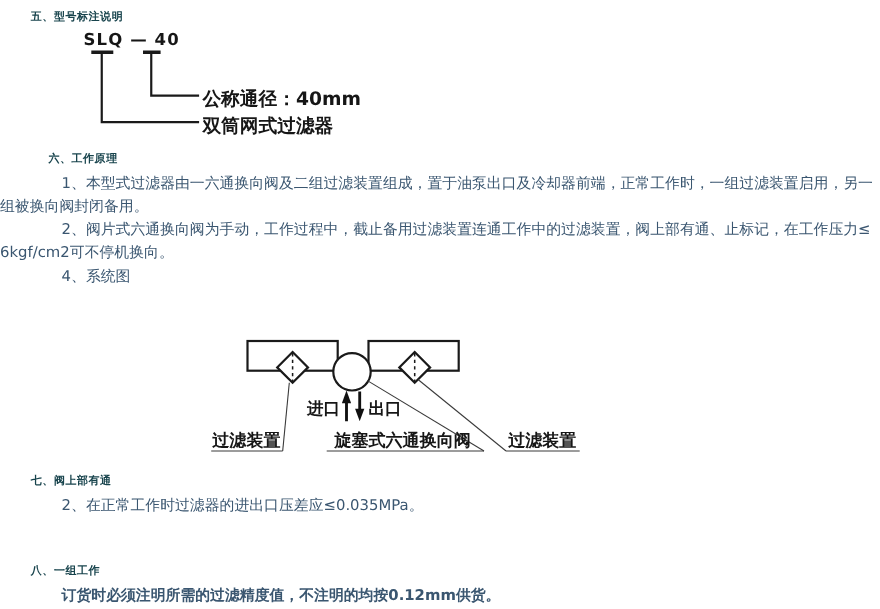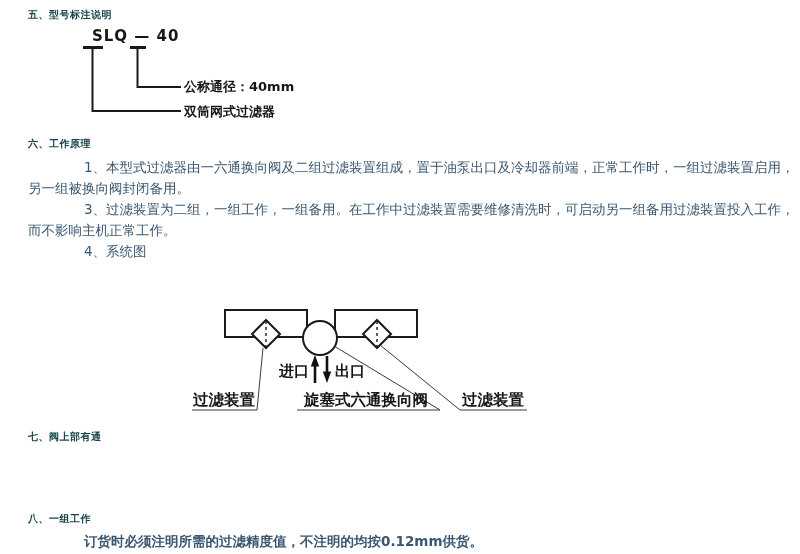--- a/index.html
+++ b/index.html
@@ -11,29 +11,29 @@
   .heading{
     position:absolute;left:28px;
     font-size:10px;font-weight:bold;color:#17434c;
     letter-spacing:0.5px;white-space:nowrap;
   }
   .para-block{
     position:absolute;left:0;width:798px;
     font-size:13.5px;line-height:21px;color:#3a5670;
     word-break:break-all;
   }
-  .para-block p{margin:0;text-indent:56px;padding-left:28px;}
+  .para-block p{margin:0;text-indent:56px;}
   .model-code{
-    position:absolute;left:92px;top:27px;
+    position:absolute;left:76px;top:27px;
     font-size:15px;font-weight:bold;color:#161616;
     letter-spacing:1px;white-space:nowrap;
   }
   .callout{
     position:absolute;left:184px;
-    font-size:13px;font-weight:bold;color:#161616;white-space:nowrap;
+    font-size:17px;font-weight:bold;color:#161616;white-space:nowrap;
   }
   svg{position:absolute;display:block;}
   .dline{stroke:#1a1a1a;stroke-width:2;fill:none;}
   .dbar{stroke:#1a1a1a;stroke-width:3;fill:none;}
   .thin{stroke:#3a3a3a;stroke-width:1;fill:none;}
   .shape{stroke:#1a1a1a;stroke-width:2;fill:#ffffff;}
   .dash{stroke:#1a1a1a;stroke-width:1.4;fill:none;stroke-dasharray:3 3;}
   .arrow-shaft{stroke:#111111;stroke-width:2.6;fill:none;}
   .arrow-head{fill:#111111;stroke:none;}
   .svg-label{font-family:"DejaVu Sans","Liberation Sans",sans-serif;
@@ -51,25 +51,25 @@
 <svg style="left:75px;top:25px;" width="110" height="95" viewBox="0 0 110 95">
   <line class="dbar" x1="8" y1="22.5" x2="28" y2="22.5"></line>
   <line class="dbar" x1="55" y1="22.5" x2="71" y2="22.5"></line>
   <polyline class="dline" points="17.5,24 17.5,86 106,86"></polyline>
   <polyline class="dline" points="62.5,24 62.5,62 106,62"></polyline>
 </svg>
 
 <div class="callout" style="top:78px;">公称通径：40mm</div>
 <div class="callout" style="top:103px;">双筒网式过滤器</div>
 
-<div class="heading" style="top:137px;">六、工作原理</div>
+<div class="heading" style="top:137px;margin-left:16px;">六、工作原理</div>
 
 <div class="para-block" style="top:157px;">
   <p>1、本型式过滤器由一六通换向阀及二组过滤装置组成，置于油泵出口及冷却器前端，正常工作时，一组过滤装置启用，另一组被换向阀封闭备用。</p>
-  <p>3、过滤装置为二组，一组工作，一组备用。在工作中过滤装置需要维修清洗时，可启动另一组备用过滤装置投入工作，而不影响主机正常工作。</p>
+  <p>2、阀片式六通换向阀为手动，工作过程中，截止备用过滤装置连通工作中的过滤装置，阀上部有通、止标记，在工作压力≤6kgf/cm2可不停机换向。</p>
   <p>4、系统图</p>
 </div>
 
 <svg style="left:180px;top:298px;" width="360" height="125" viewBox="0 0 360 125">
 
   <rect class="shape" x="45" y="12" width="82" height="27"></rect>
   <rect class="shape" x="155" y="12" width="82" height="27"></rect>
 
   <circle class="shape" cx="140" cy="40" r="17"></circle>
 
@@ -101,19 +101,20 @@
   <text class="svg-label-sm" x="114" y="78" text-anchor="middle">进口</text>
   <text class="svg-label-sm" x="170" y="78" text-anchor="middle">出口</text>
   <text class="svg-label" x="44" y="107" text-anchor="middle">过滤装置</text>
   <text class="svg-label" x="186" y="107" text-anchor="middle">旋塞式六通换向阀</text>
   <text class="svg-label" x="313" y="107" text-anchor="middle">过滤装置</text>
 </svg>
 
 <div class="heading" style="top:430px;">七、阀上部有通</div>
 
 <div class="para-block" style="top:450px;">
+  <p>2、在正常工作时过滤器的进出口压差应≤0.035MPa。</p>
 </div>
 
 <div class="heading" style="top:512px;">八、一组工作</div>
 
 <div class="para-block" style="top:531px;font-weight:bold;">
   <p>订货时必须注明所需的过滤精度值，不注明的均按0.12mm供货。</p>
 </div>
 
 </body></html>

